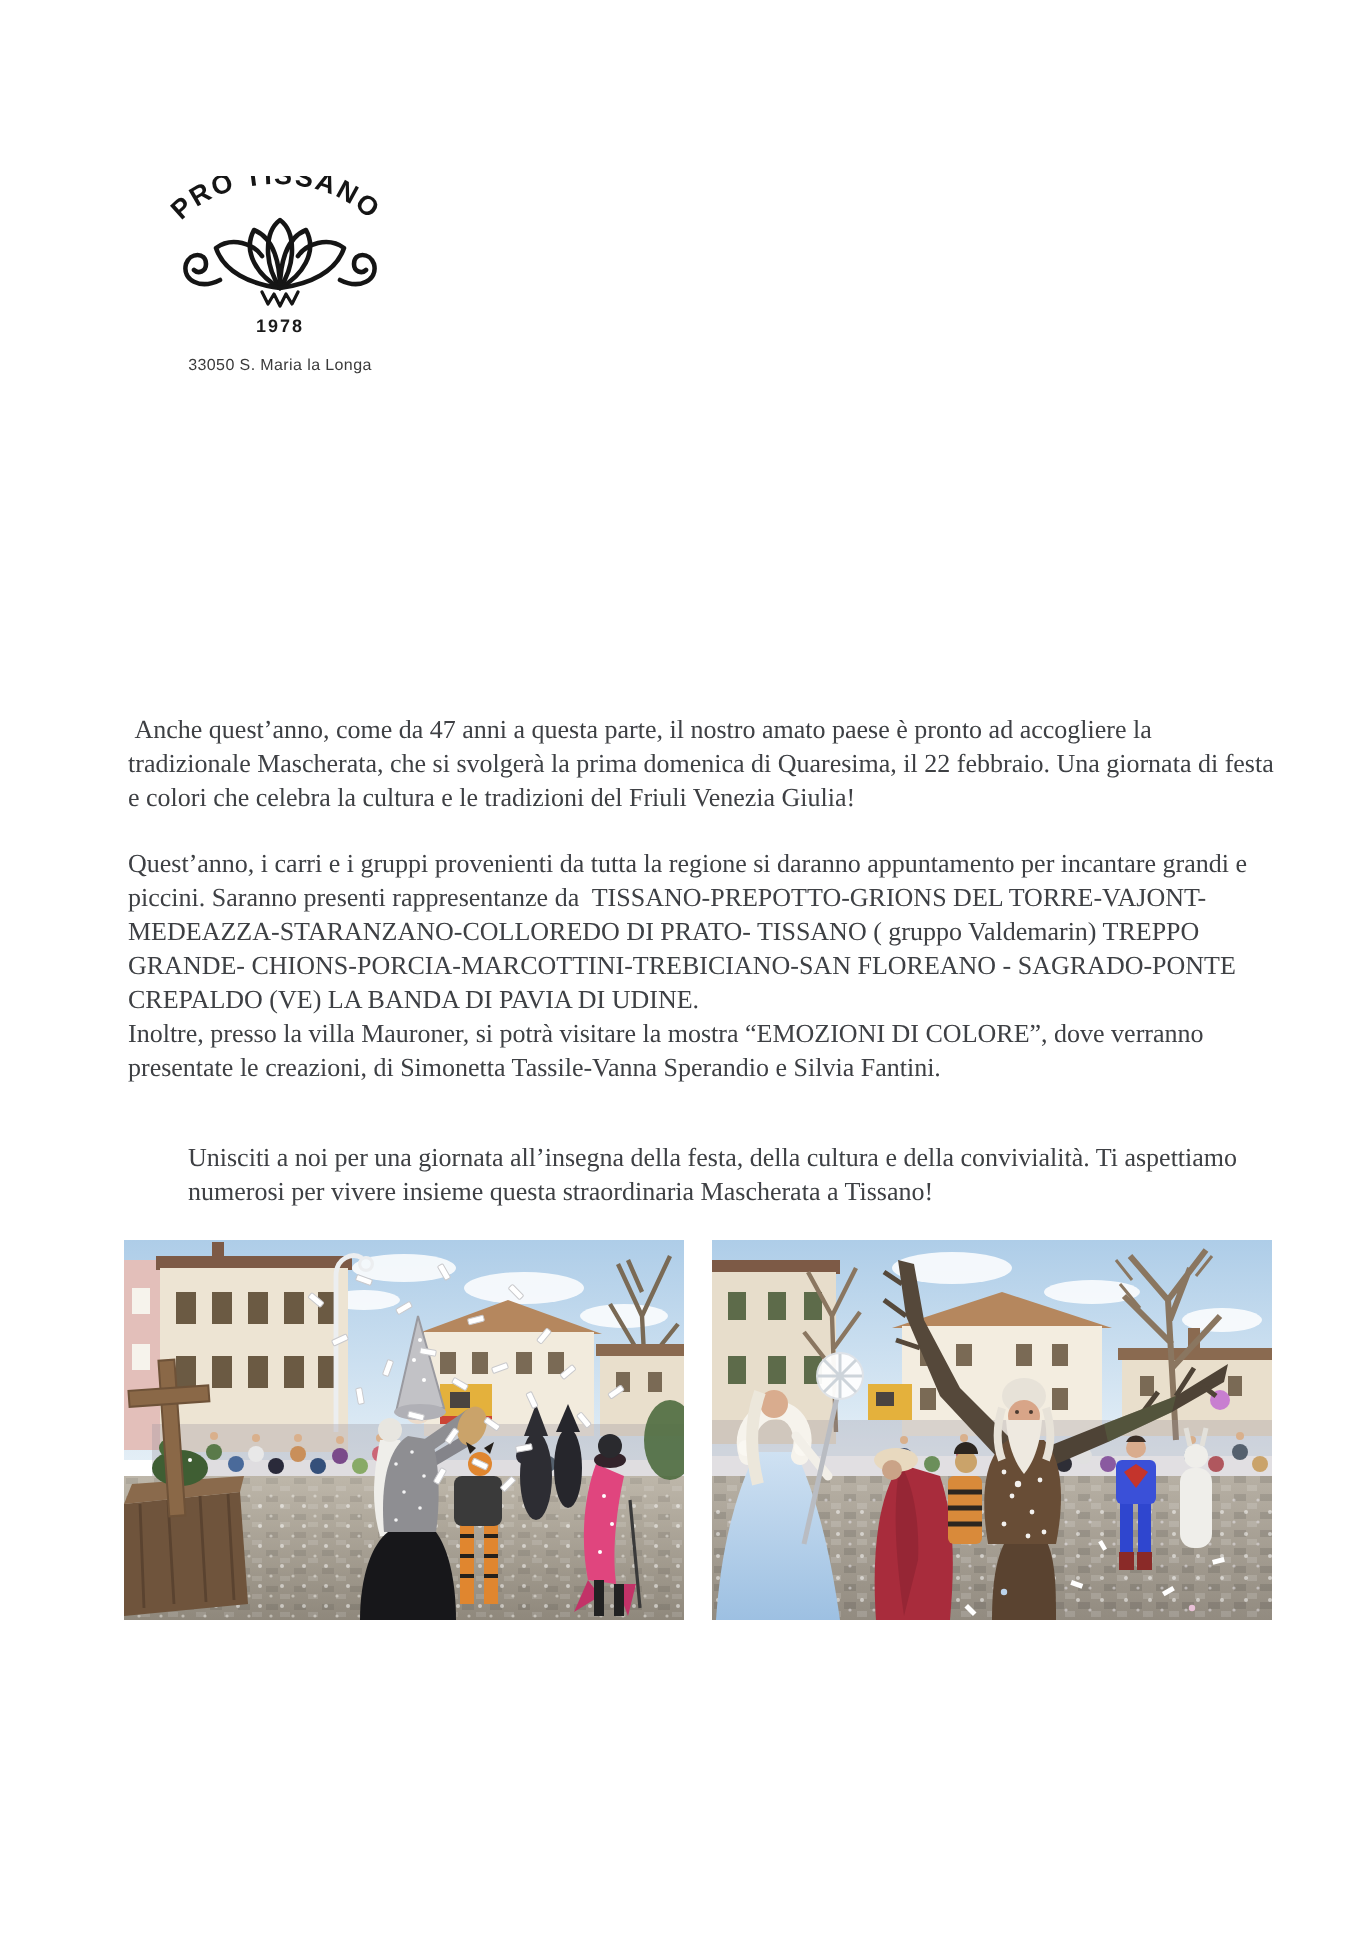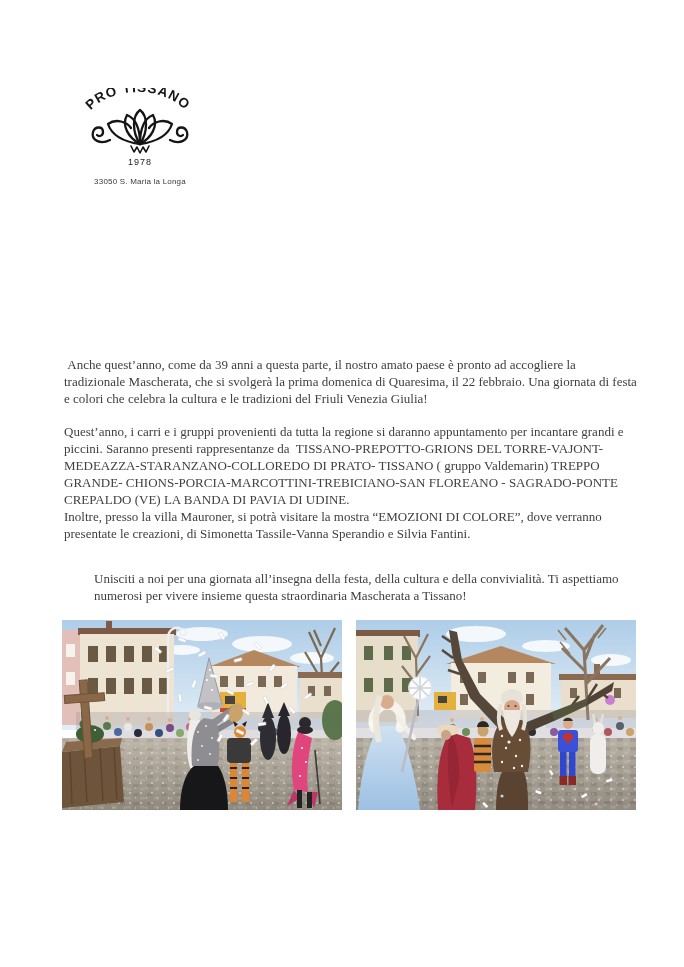--- a/index.html
+++ b/index.html
@@ -2,21 +2,21 @@
 <html><head>
 <meta charset="utf-8">
 <style>
   html,body{margin:0;padding:0;}
   body{width:684px;height:967px;background:#ffffff;position:relative;overflow:hidden;
        font-family:"Liberation Serif","DejaVu Serif",serif;}
   .page{position:absolute;inset:0;background:#ffffff;}
 
   
   .logo{position:absolute;left:80px;top:88px;width:120px;text-align:center;}
-  .logo-year{font-family:"Liberation Sans",sans-serif;font-weight:normal;font-size:9px;
+  .logo-year{font-family:"Liberation Sans",sans-serif;font-weight:bold;font-size:9px;
              color:#1b1b1b;letter-spacing:1px;margin-top:-1px;}
   .logo-address{font-family:"Liberation Sans",sans-serif;font-size:8px;color:#3a3a3a;
                 letter-spacing:.2px;margin-top:10px;white-space:nowrap;}
 
   
   .para{position:absolute;left:64px;width:576px;font-size:13px;line-height:17px;
         color:#3e4044;white-space:pre-wrap;}
   .p1{top:230px;}
   .p2{top:263px;}
   .p3{top:303px;}
@@ -51,21 +51,21 @@
         <path d="M60,56 C75,54 88,48 92,36 C84,30 73,34 69,40"></path>
         <path d="M30,52 C20,57 11,52 13,44 C15,38 23,38 23,44 C23,48 19,49 17,47"></path>
         <path d="M90,52 C100,57 109,52 107,44 C105,38 97,38 97,44 C97,48 101,49 103,47"></path>
         <path d="M51,58 l3,6 l3,-5 l3,6 l3,-6 l3,5 l3,-6" stroke-width="1.6"></path>
       </g>
     </svg>
     <div class="logo-year">1978</div>
     <div class="logo-address">33050 S. Maria la Longa</div>
   </div>
 
-  <div class="para p4"> Anche quest’anno, come da 39 anni a questa parte, il nostro amato paese è pronto ad accogliere la tradizionale Mascherata, che si svolgerà la prima domenica di Quaresima, il 22 febbraio. Una giornata di festa e colori che celebra la cultura e le tradizioni del Friuli Venezia Giulia!</div>
+  <div class="para p4"> Anche quest’anno, come da 47 anni a questa parte, il nostro amato paese è pronto ad accogliere la tradizionale Mascherata, che si svolgerà la prima domenica di Quaresima, il 22 febbraio. Una giornata di festa e colori che celebra la cultura e le tradizioni del Friuli Venezia Giulia!</div>
   <div class="para p5">Quest’anno, i carri e i gruppi provenienti da tutta la regione si daranno appuntamento per incantare grandi e piccini. Saranno presenti rappresentanze da  TISSANO-PREPOTTO-GRIONS DEL TORRE-VAJONT-MEDEAZZA-STARANZANO-COLLOREDO DI PRATO- TISSANO ( gruppo Valdemarin) TREPPO GRANDE- CHIONS-PORCIA-MARCOTTINI-TREBICIANO-SAN FLOREANO - SAGRADO-PONTE CREPALDO (VE) LA BANDA DI PAVIA DI UDINE.
 Inoltre, presso la villa Mauroner, si potrà visitare la mostra “EMOZIONI DI COLORE”, dove verranno presentate le creazioni, di Simonetta Tassile-Vanna Sperandio e Silvia Fantini.</div>
   <div class="para p6">Unisciti a noi per una giornata all’insegna della festa, della cultura e della convivialità. Ti aspettiamo numerosi per vivere insieme questa straordinaria Mascherata a Tissano!</div>
 
   <div class="photo photo-left">
     <svg width="280" height="190" viewBox="0 0 280 190">
       <defs>
         <linearGradient id="skyL" x1="0" y1="0" x2="0" y2="1">
           <stop offset="0" stop-color="#aecde8"></stop>
             <stop offset="1" stop-color="#e3eef6"></stop>

